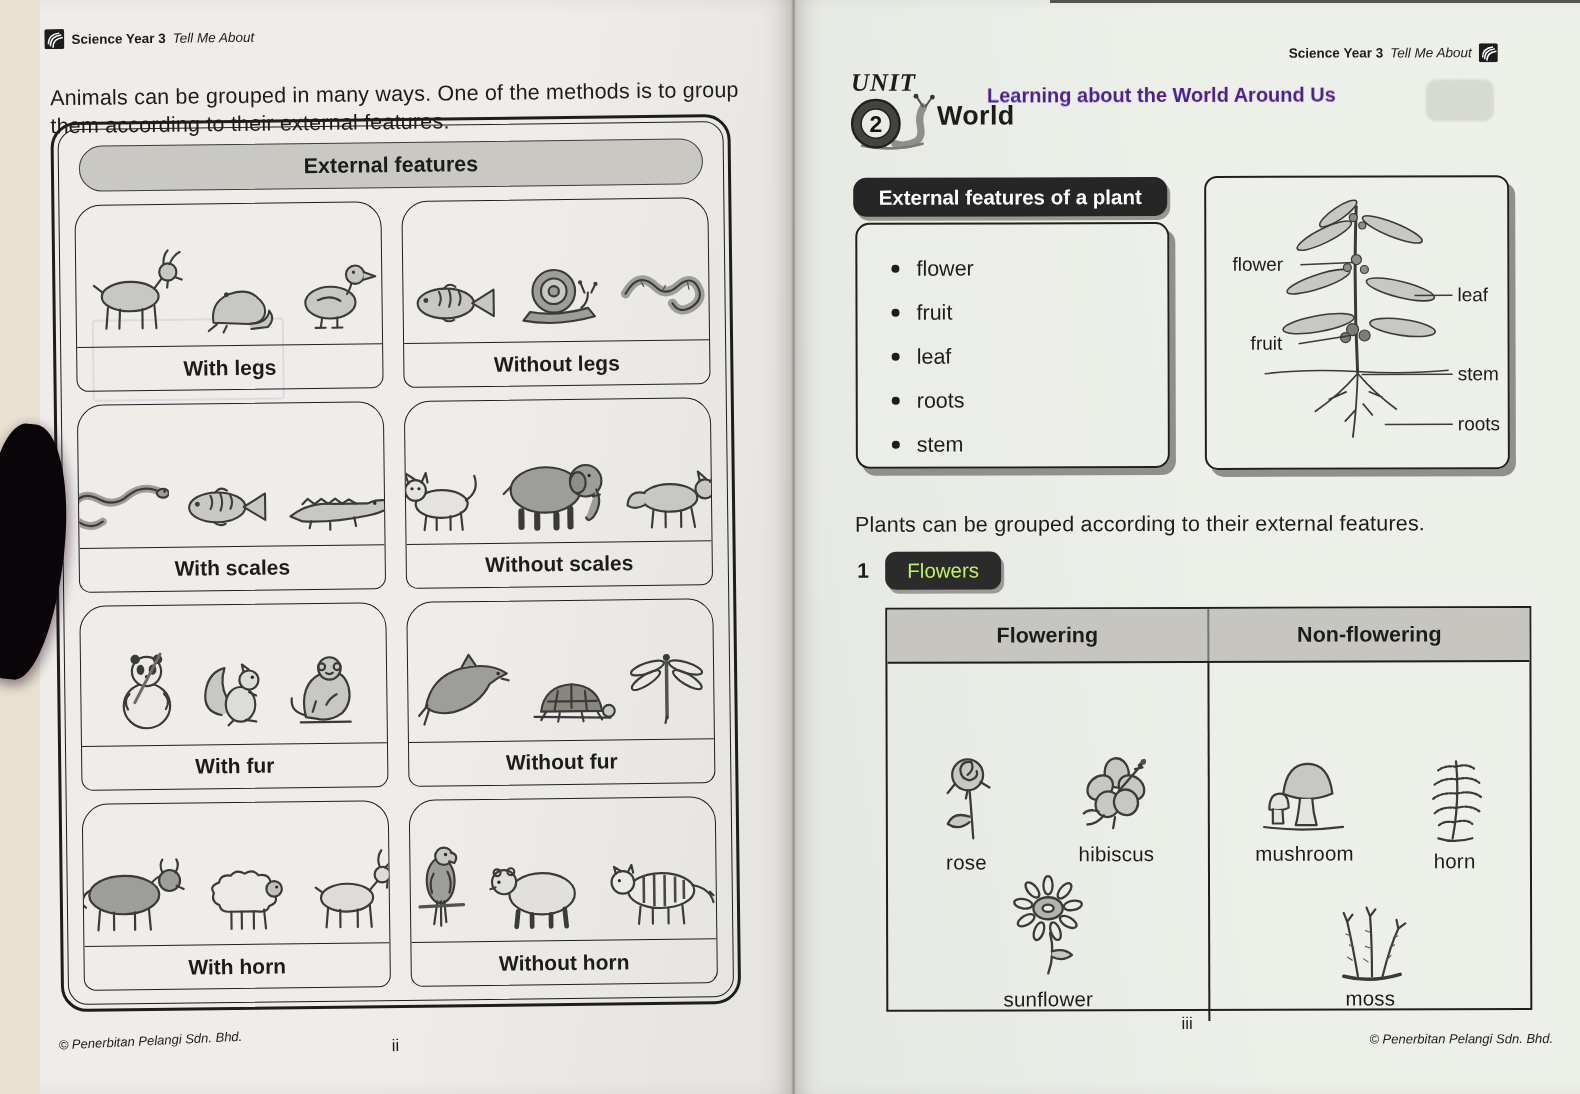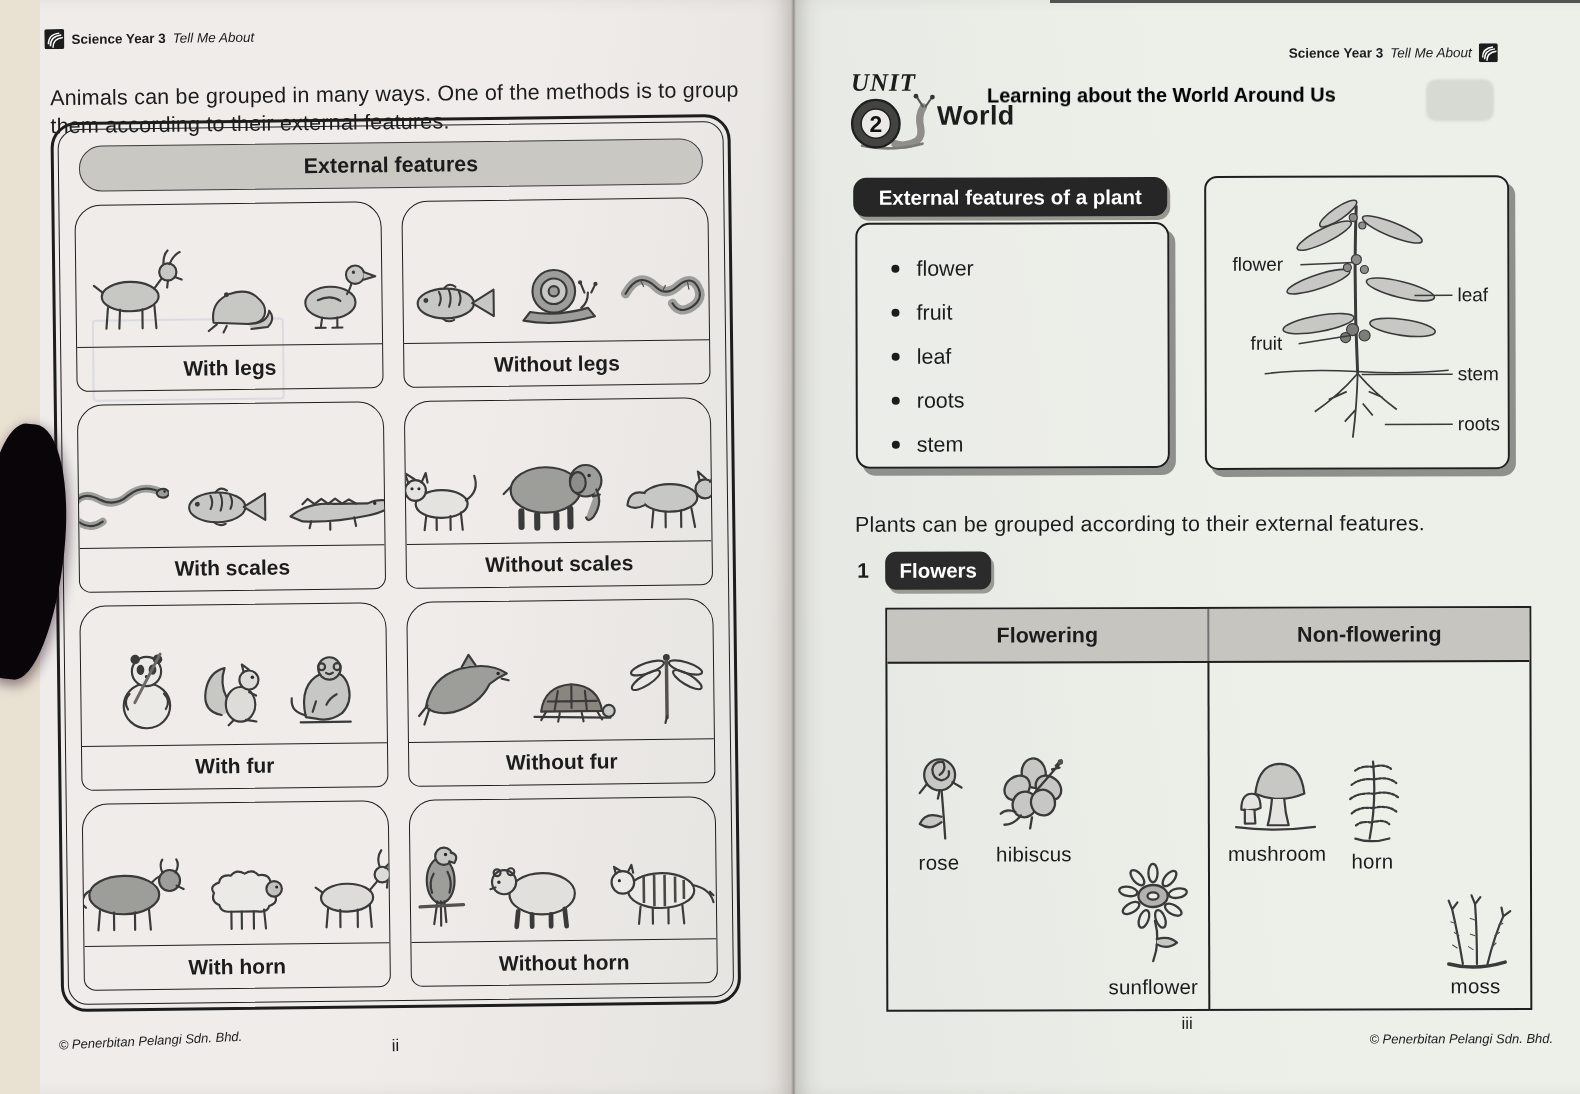--- a/index.html
+++ b/index.html
@@ -55,38 +55,38 @@
         box-shadow:3px 4px 0 #97968f;}
   .fbox{position:absolute;left:856px;top:222px;width:314px;height:246px;border:2.5px solid #1f1f1f;border-radius:14px;
         box-shadow:6px 7px 0 #8f8f8b;box-sizing:border-box;padding:22px 0 0 34px;background:rgba(236,238,233,.6);}
   .fbox ul{list-style:none;margin:0;padding:0;}
   .fbox li{font-size:21.5px;height:44px;display:flex;align-items:center;gap:17px;}
   .fbox li::before{content:"";width:8px;height:8px;border-radius:50%;background:#1c1c1c;flex:0 0 8px;}
   .dbox{position:absolute;left:1205px;top:176px;width:305px;height:294px;border:2.5px solid #1f1f1f;border-radius:13px;
         box-shadow:6px 7px 0 #8f8f8b;box-sizing:border-box;background:rgba(236,238,233,.6);}
   .rintro{position:absolute;left:855px;top:490px;width:700px;font-size:21.5px;letter-spacing:.2px;}
   .secnum{position:absolute;left:857px;top:558px;font-size:21px;font-weight:bold;}
-  .fpill{position:absolute;left:885px;top:551px;width:106px;height:38px;background:#2b2b2b;color:#ffffff;border-radius:11px;
-        display:flex;align-items:center;justify-content:center;font-weight:bold;font-size:20.5px;
+  .fpill{position:absolute;left:885px;top:551px;width:116px;height:38px;background:#2b2b2b;color:#bef264;border-radius:11px;
+        display:flex;align-items:center;justify-content:center;font-weight:normal;font-size:20.5px;
         box-shadow:3px 4px 0 #9b9a94;}
   .ptable{position:absolute;left:885px;top:607px;width:646px;height:404px;border:2px solid #1f1f1f;box-sizing:border-box;
         display:flex;flex-direction:column;}
   .phead{display:flex;height:52px;flex:0 0 52px;border-bottom:2px solid #1f1f1f;background:#c6c5c0;}
   .phead .hc{flex:1;display:flex;align-items:center;justify-content:center;font-weight:bold;font-size:21.5px;text-align:right;}
   .phead .hc + .hc{border-left:2px solid #737373;}
   .pbody{flex:1;display:flex;}
-  .pcol{flex:1;display:flex;flex-direction:row;}
+  .pcol{flex:1;display:flex;flex-direction:column;}
   .pcol + .pcol{border-left:2px solid #1f1f1f;}
   .prow-top{height:205px;display:flex;align-items:flex-end;justify-content:space-around;padding:6px 10px 0;}
   .prow-bot{flex:1;display:flex;align-items:flex-end;justify-content:center;padding-bottom:10px;}
   .pfig{display:flex;flex-direction:column;align-items:center;gap:3px;}
   .pcap{font-size:20.5px;letter-spacing:.2px;}
 
   
-  .ghost-line{position:absolute;left:988px;top:84px;font-size:20px;font-weight:bold;color:#000000;filter:blur(.7px);}
+  .ghost-line{position:absolute;left:988px;top:84px;font-size:20px;font-weight:bold;color:#4c1d95;filter:blur(.7px);}
   .ghost-pill{position:absolute;left:1427px;top:80px;width:68px;height:42px;border-radius:10px;background:#d7dad3;filter:blur(1px);}
   .ghost-box{position:absolute;left:94px;top:316px;width:188px;height:78px;border:2px solid rgba(80,100,170,.12);border-radius:4px;}
   svg text{font-family:"Liberation Sans", sans-serif;}
 </style>
 </head>
 <body>
 
 <div id="stage">
 
   <div class="page-left"></div>

